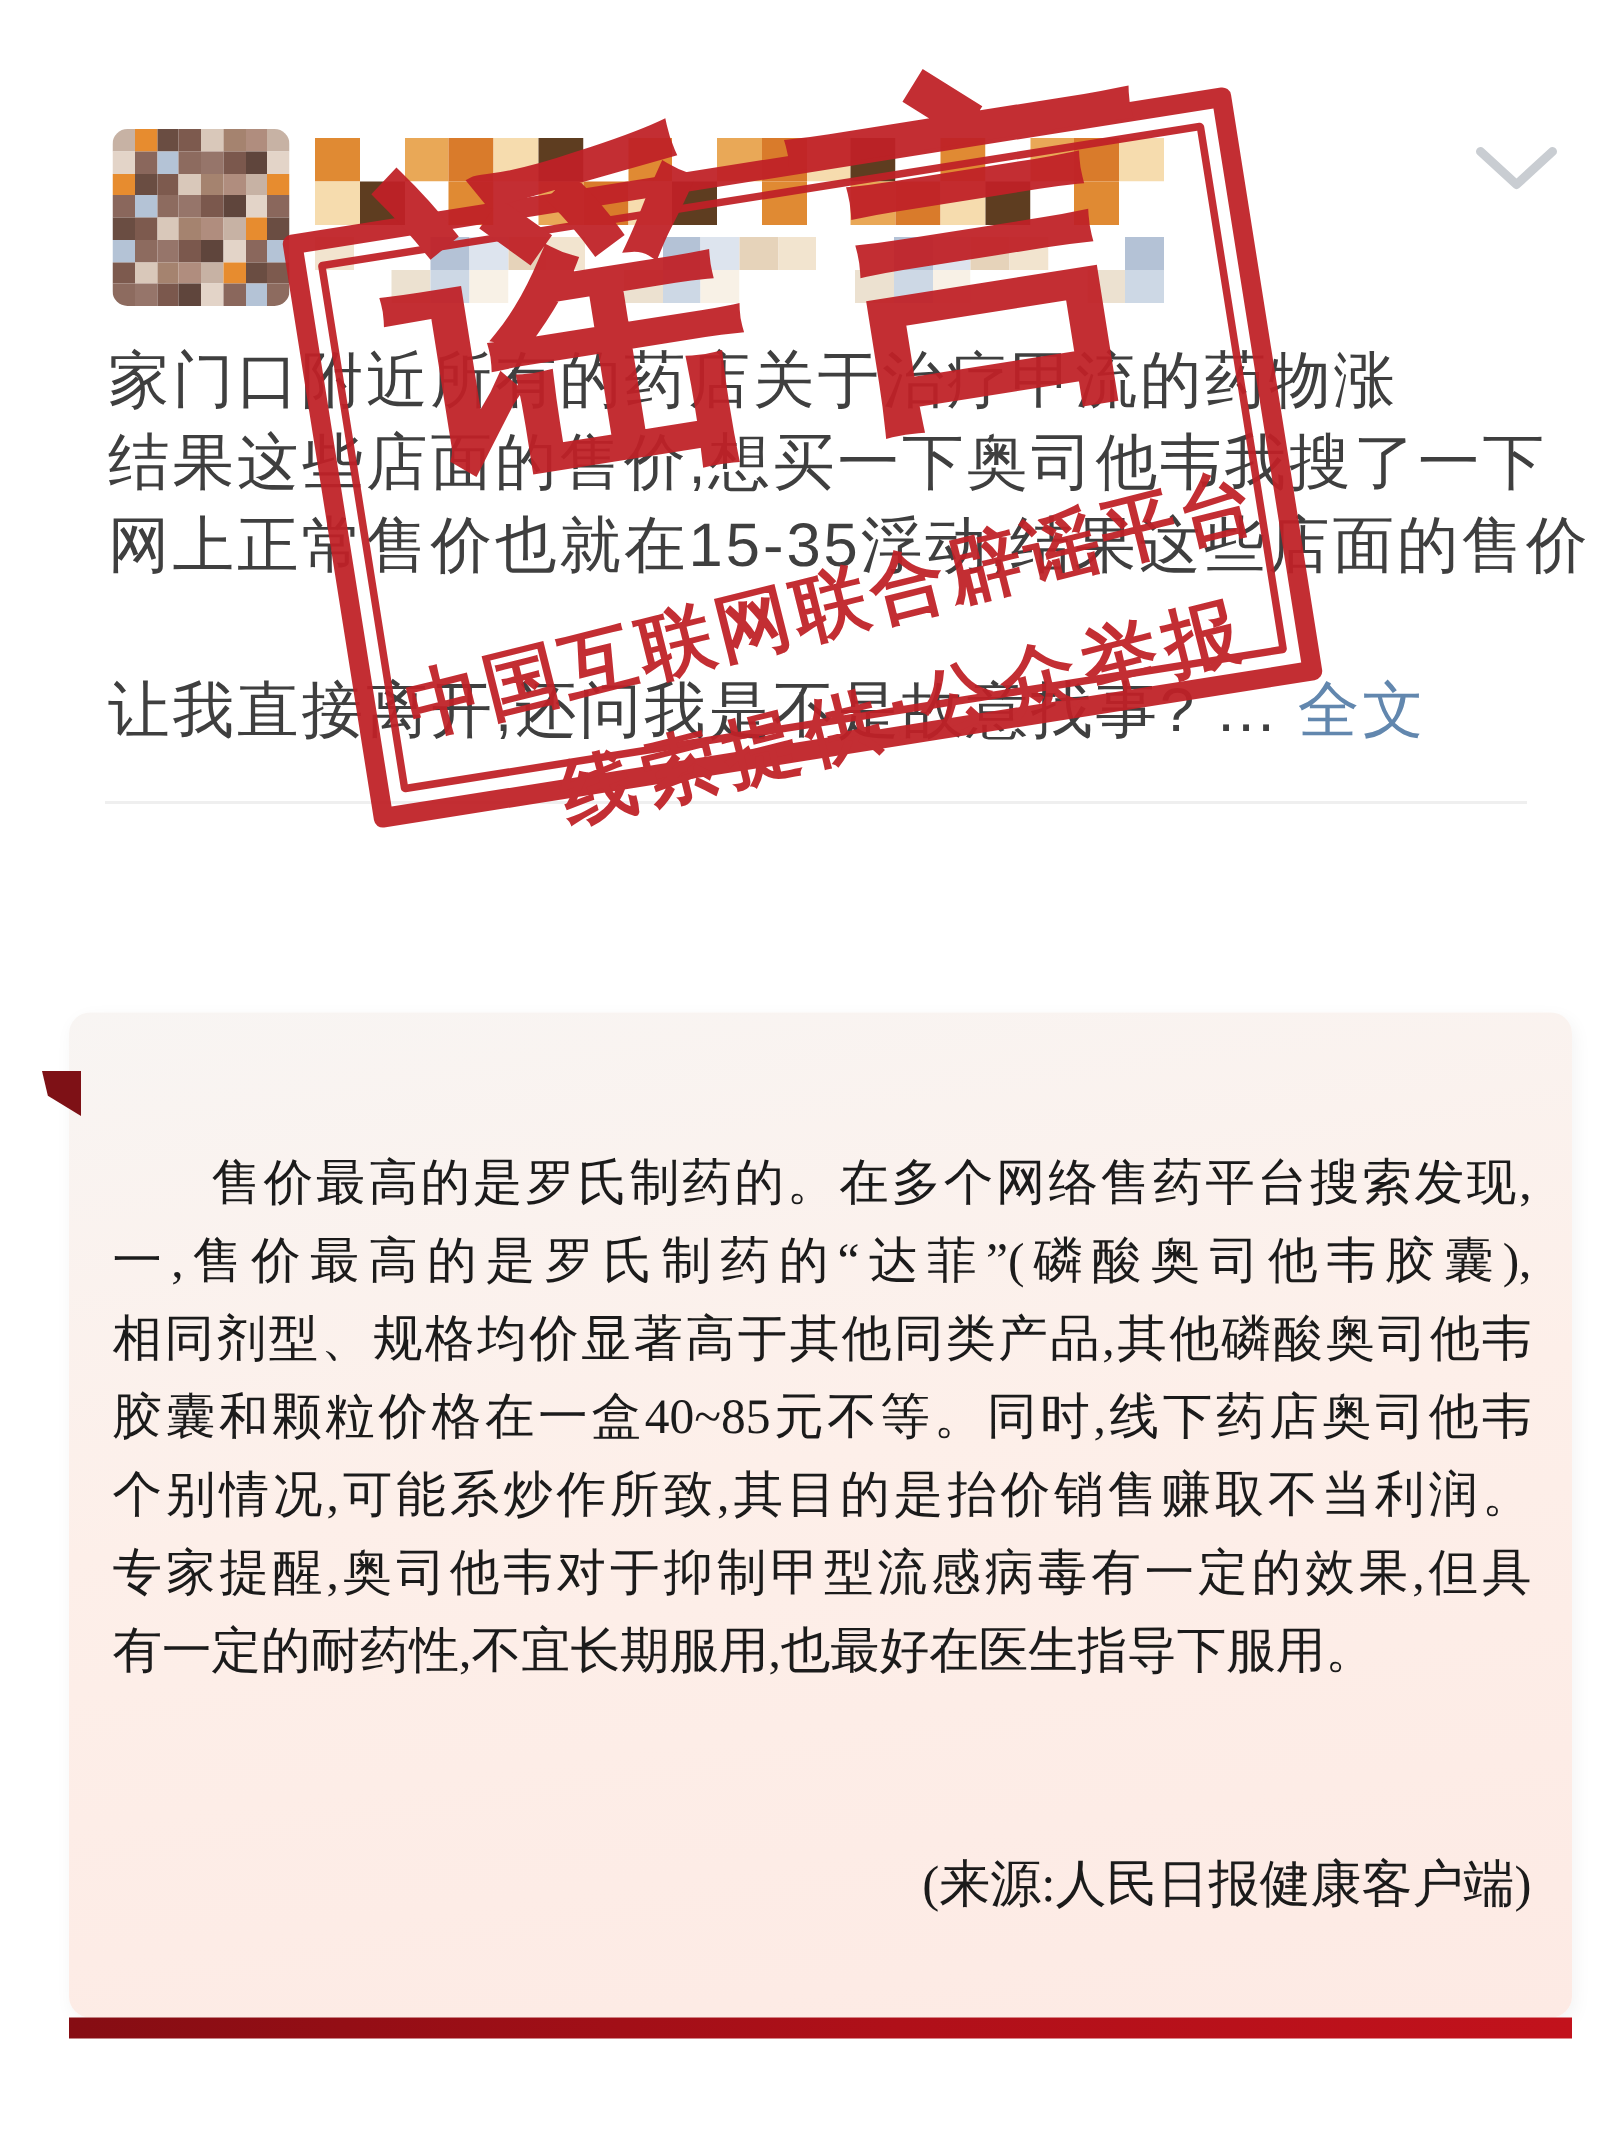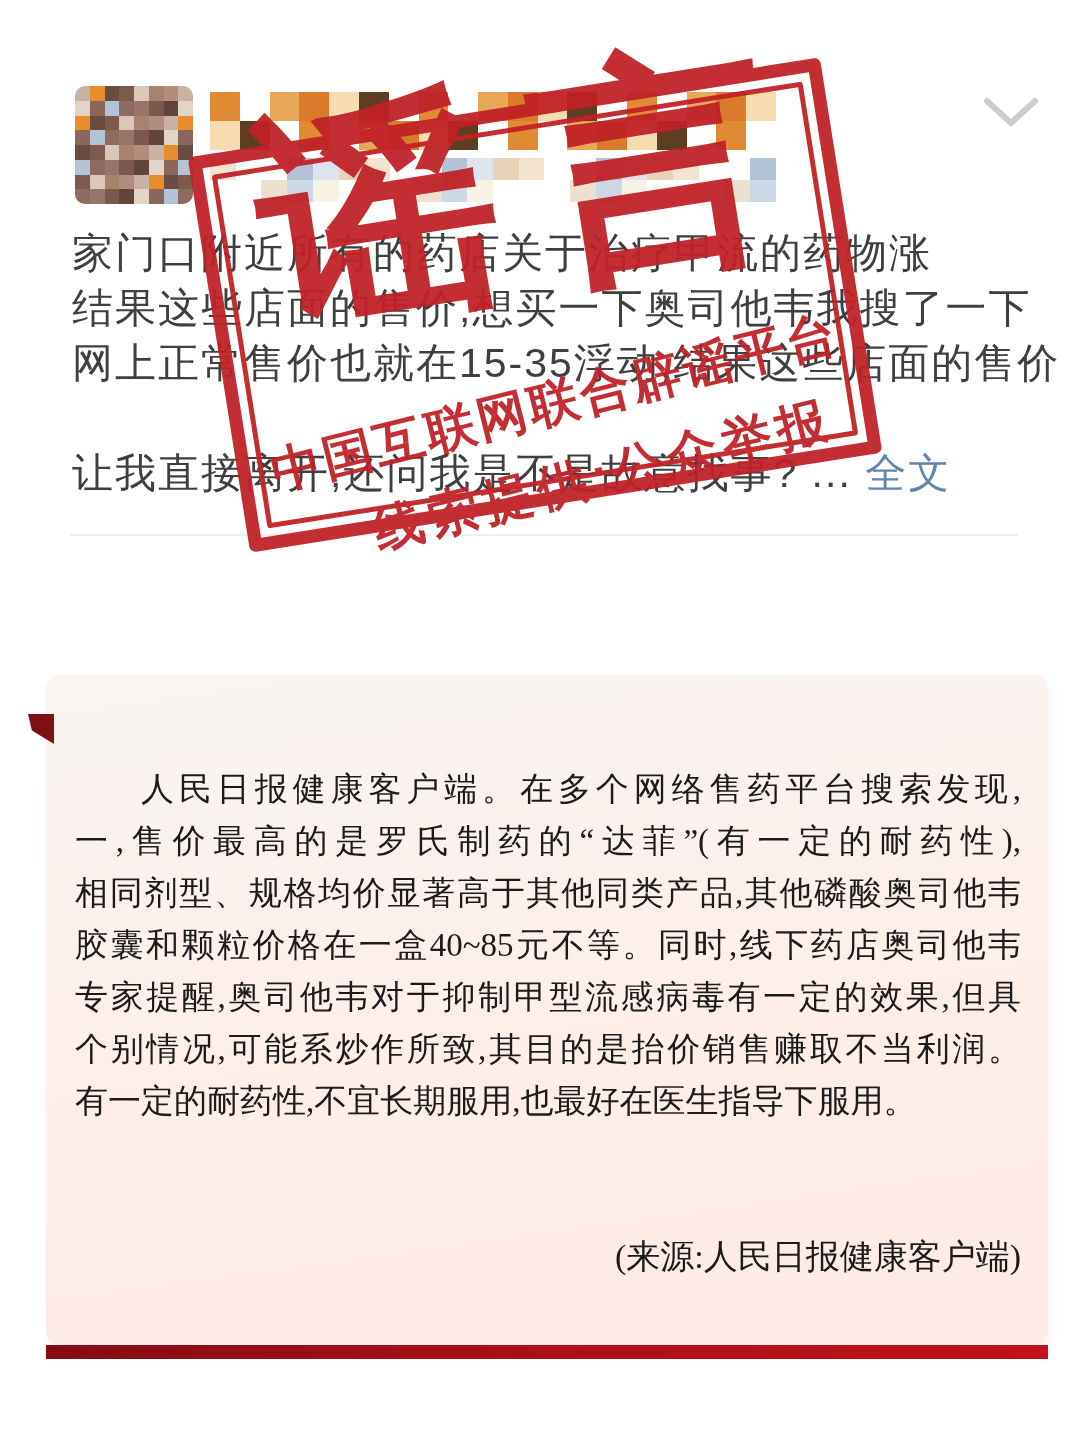--- a/index.html
+++ b/index.html
@@ -241,25 +241,25 @@
     <div class="stamp-inner"></div>
     <div class="stamp-main">谣言</div>
     <div class="stamp-org">中国互联网联合辟谣平台</div>
     <div class="stamp-report">线索提供:公众举报</div>
   </div>
 
   <div class="truth-panel"></div>
   <div class="ribbon-fold"></div>
 
   <div class="truth-body">
-      <div class="first-line">人民日报健康客户端。在多个网络售药平台搜索发现,</div>
-      <div>一,售价最高的是罗氏制药的“达菲”(有一定的耐药性),</div>
+      <div class="first-line">售价最高的是罗氏制药的。在多个网络售药平台搜索发现,</div>
+      <div>一,售价最高的是罗氏制药的“达菲”(磷酸奥司他韦胶囊),</div>
       <div>相同剂型、规格均价显著高于其他同类产品,其他磷酸奥司他韦</div>
       <div>胶囊和颗粒价格在一盒40~85元不等。同时,线下药店奥司他韦</div>
+      <div>个别情况,可能系炒作所致,其目的是抬价销售赚取不当利润。</div>
       <div>专家提醒,奥司他韦对于抑制甲型流感病毒有一定的效果,但具</div>
-      <div>个别情况,可能系炒作所致,其目的是抬价销售赚取不当利润。</div>
       <div class="last-line">有一定的耐药性,不宜长期服用,也最好在医生指导下服用。</div>
     </div>
 
   <div class="truth-source">(来源:人民日报健康客户端)</div>
 
   <div class="truth-bar"></div>
 </div>
 
 </body></html>

